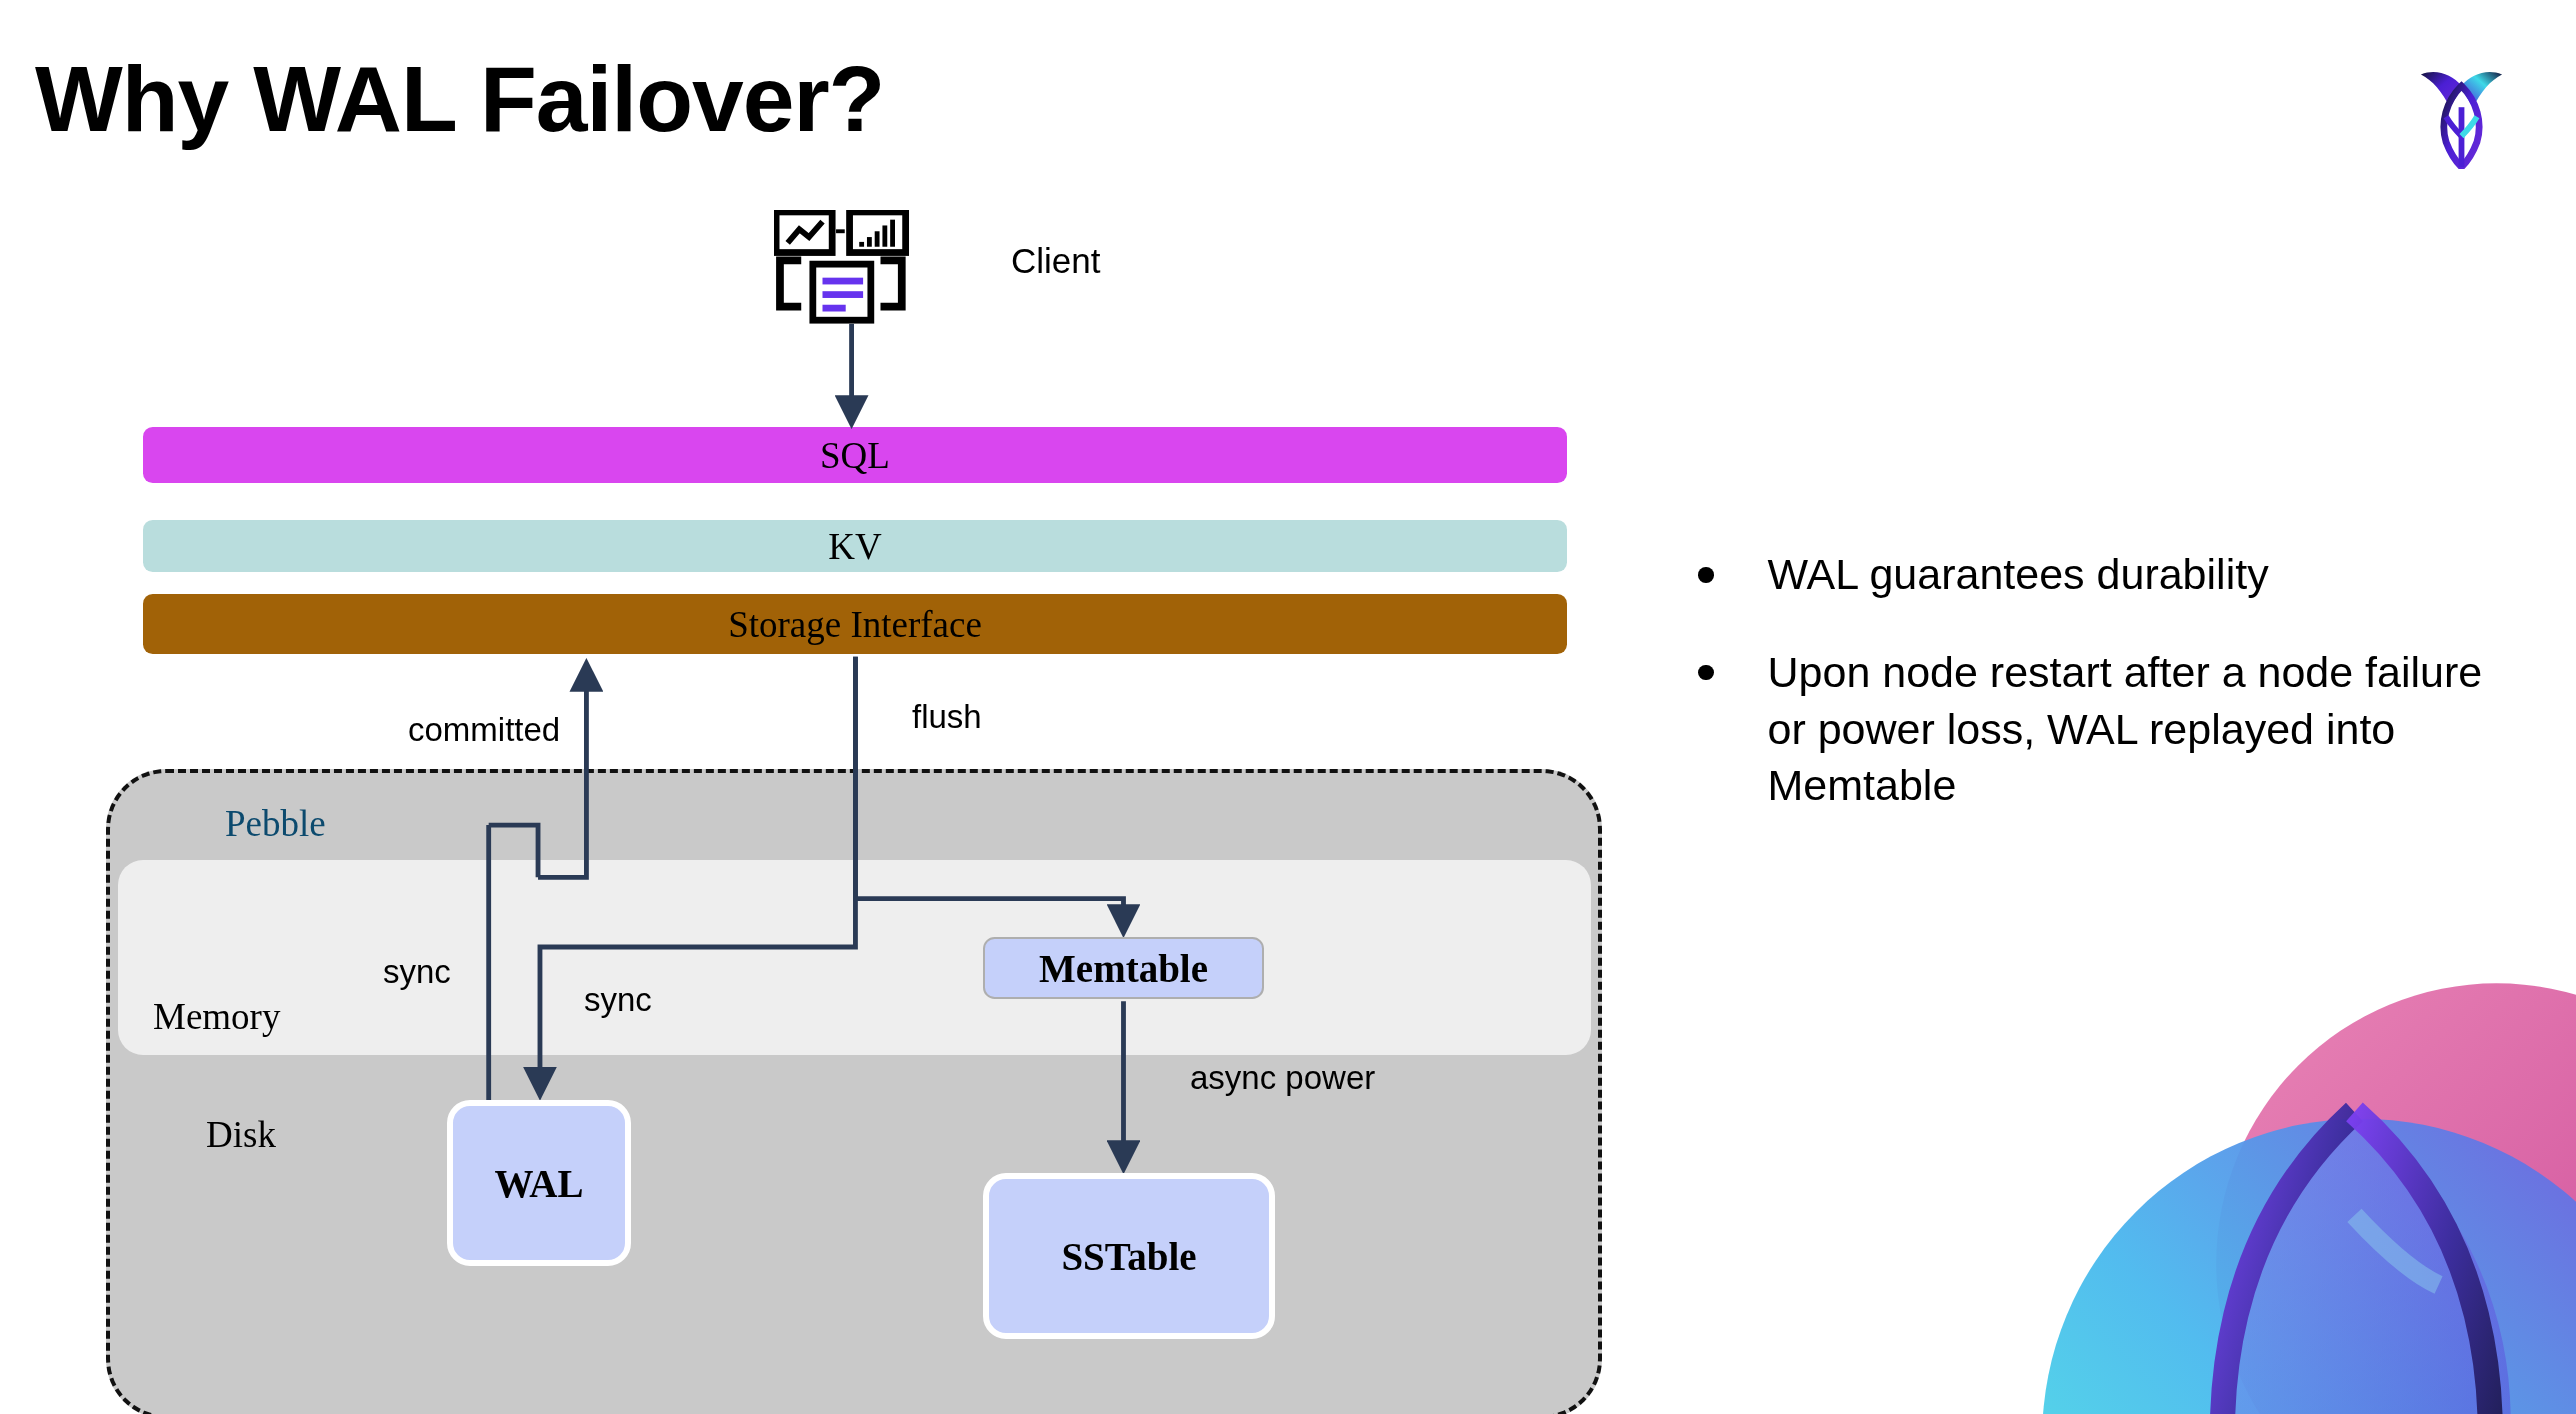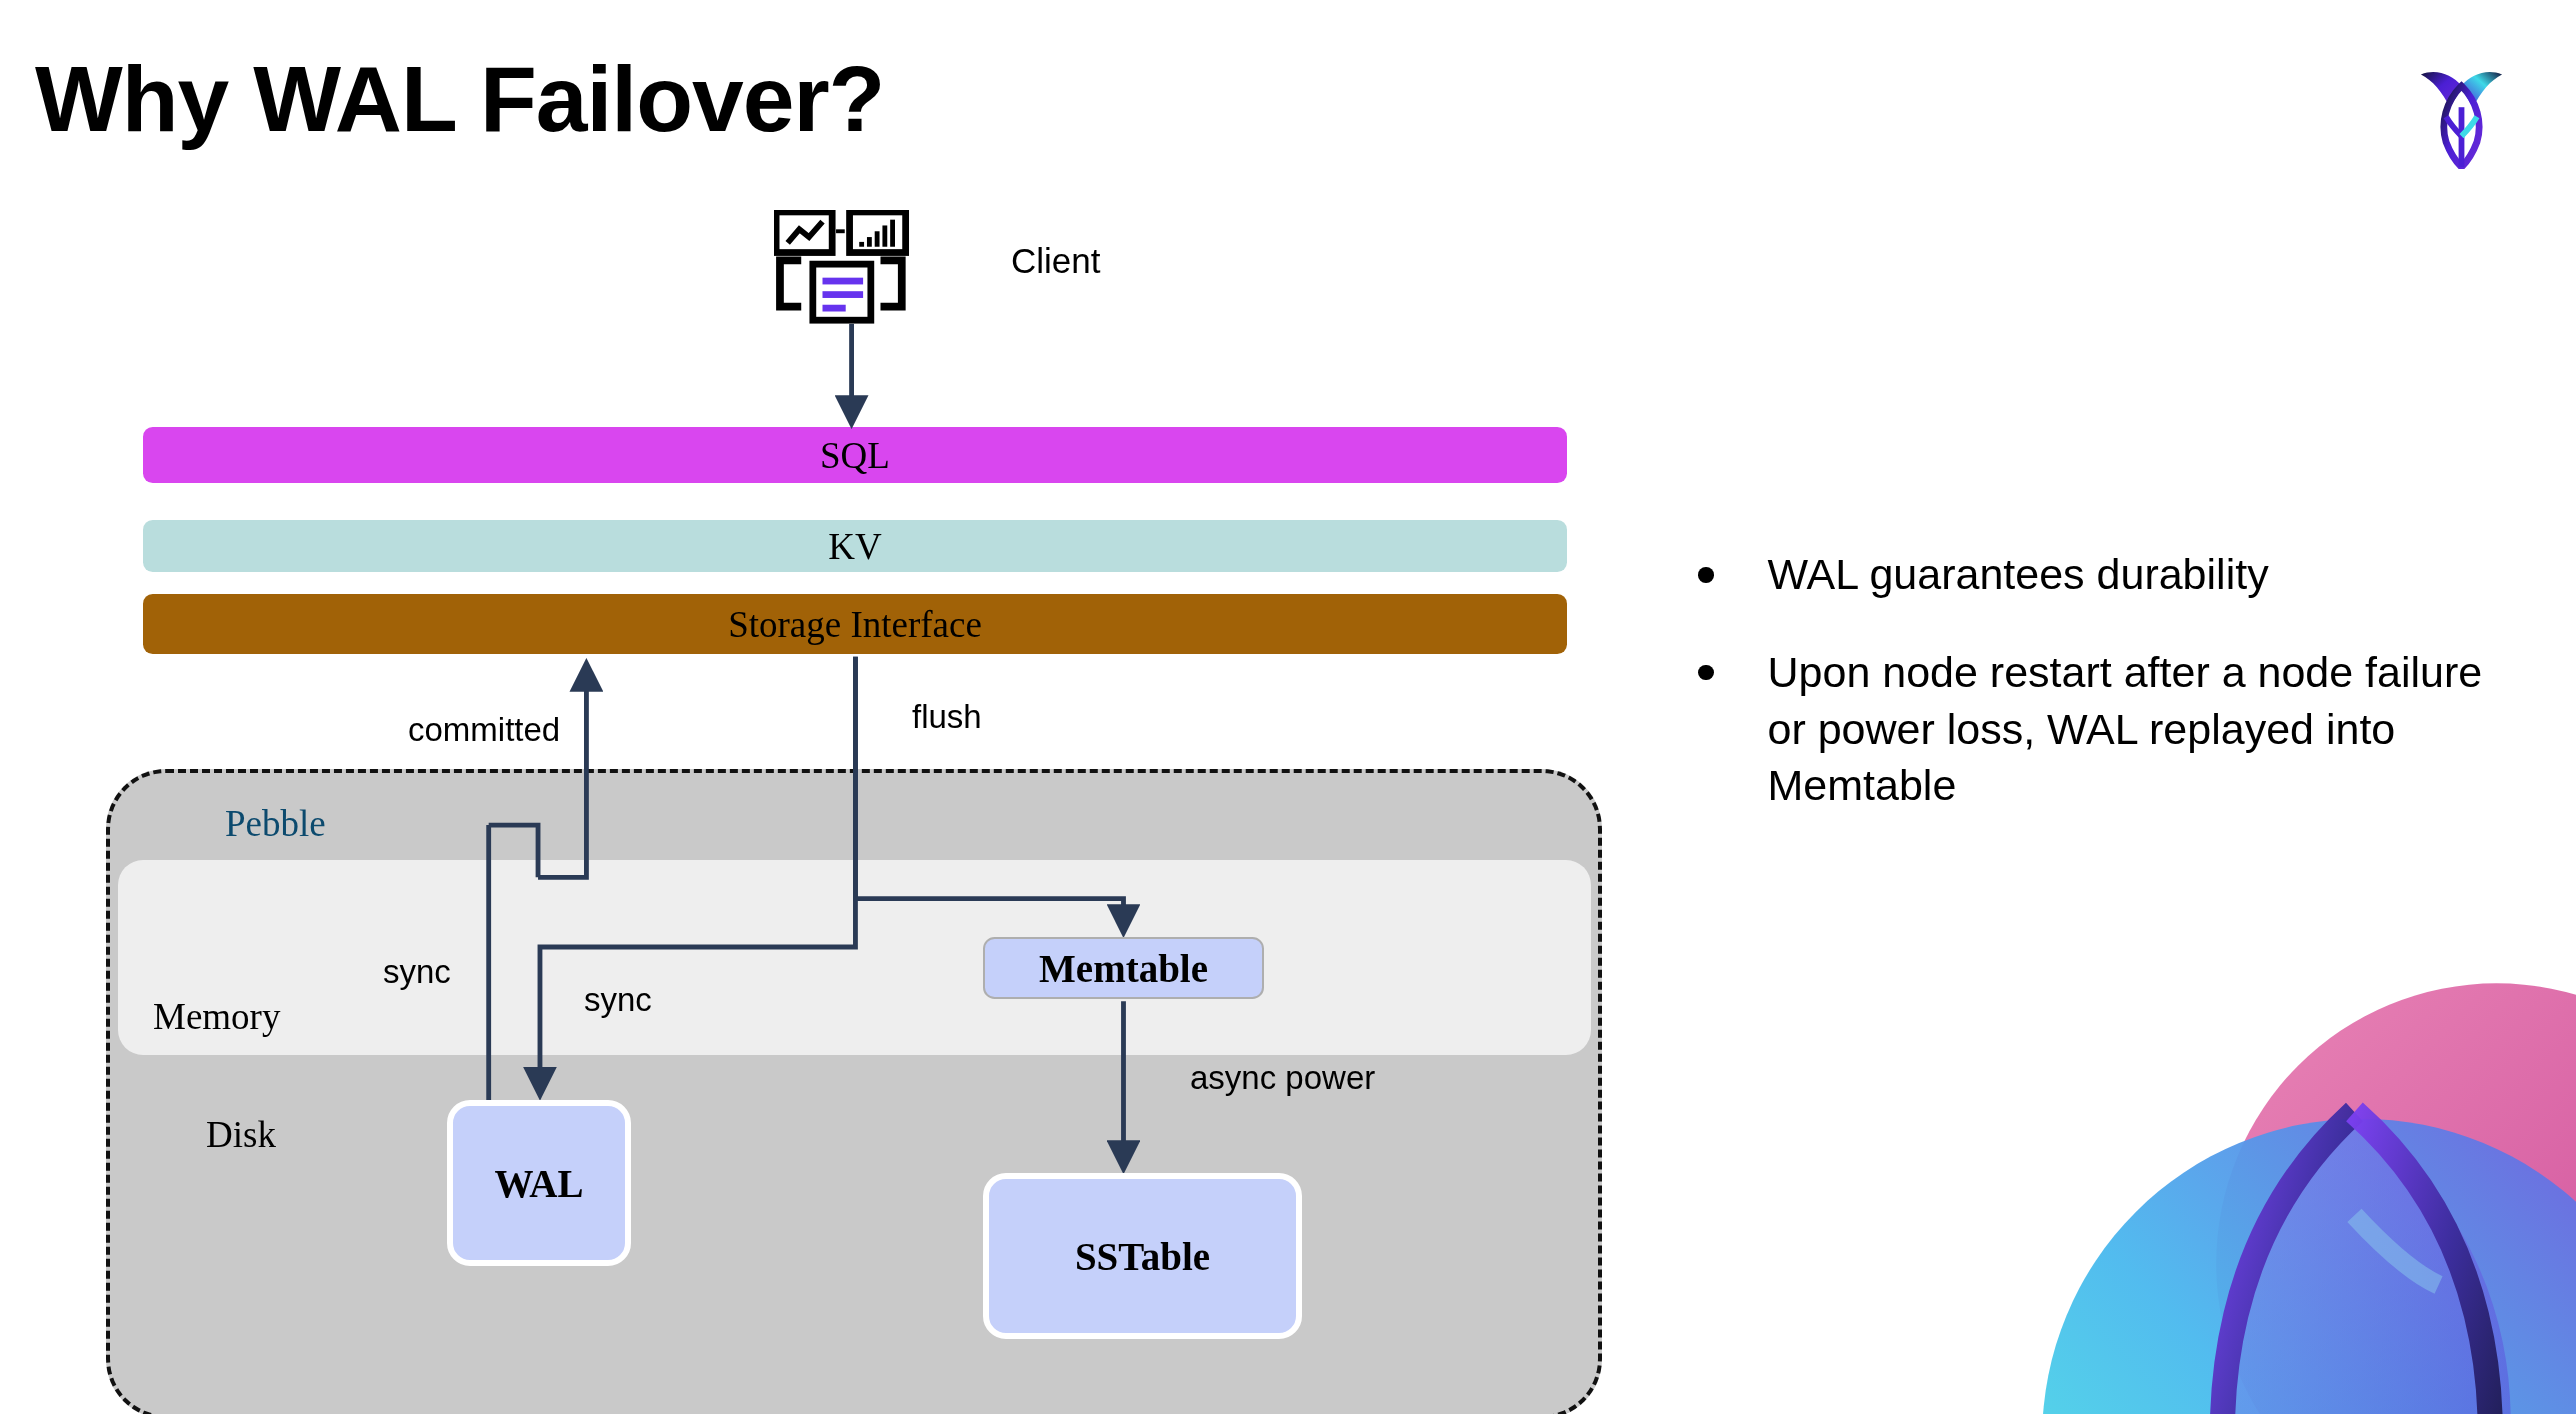--- a/index.html
+++ b/index.html
@@ -47,21 +47,21 @@
               font-family:"Liberation Serif", serif;}
 
   
   .node{position:absolute;display:flex;align-items:center;justify-content:center;
         background:#C5D0FA;font-family:Liberation Serif, serif;font-weight:bold;
         font-size:39px;color:#000;box-sizing:border-box;}
   #node-memtable{left:983px;top:921px;width:281px;height:62px;border-radius:11.6px;
                  border:2.9px solid #AEAEAE;}
   #node-wal{left:447px;top:1084px;width:184px;height:166px;border-radius:23px;
             border:6.8px solid #ffffff;}
-  #node-sstable{left:983px;top:1157px;width:319px;height:166px;border-radius:23px;
+  #node-sstable{left:983px;top:1157px;width:292px;height:166px;border-radius:23px;
                 border:6.8px solid #ffffff;}
 
   
   #arrows{position:absolute;left:0;top:0;width:2576px;height:1415px;pointer-events:none;}
 
   
   .edge-label{position:absolute;font-size:33px;color:#000;
               font-family:"Liberation Sans", sans-serif;white-space:nowrap;}
   #lbl-committed{left:408px;top:695px;}
   #lbl-commit{left:912px;top:682px;}

